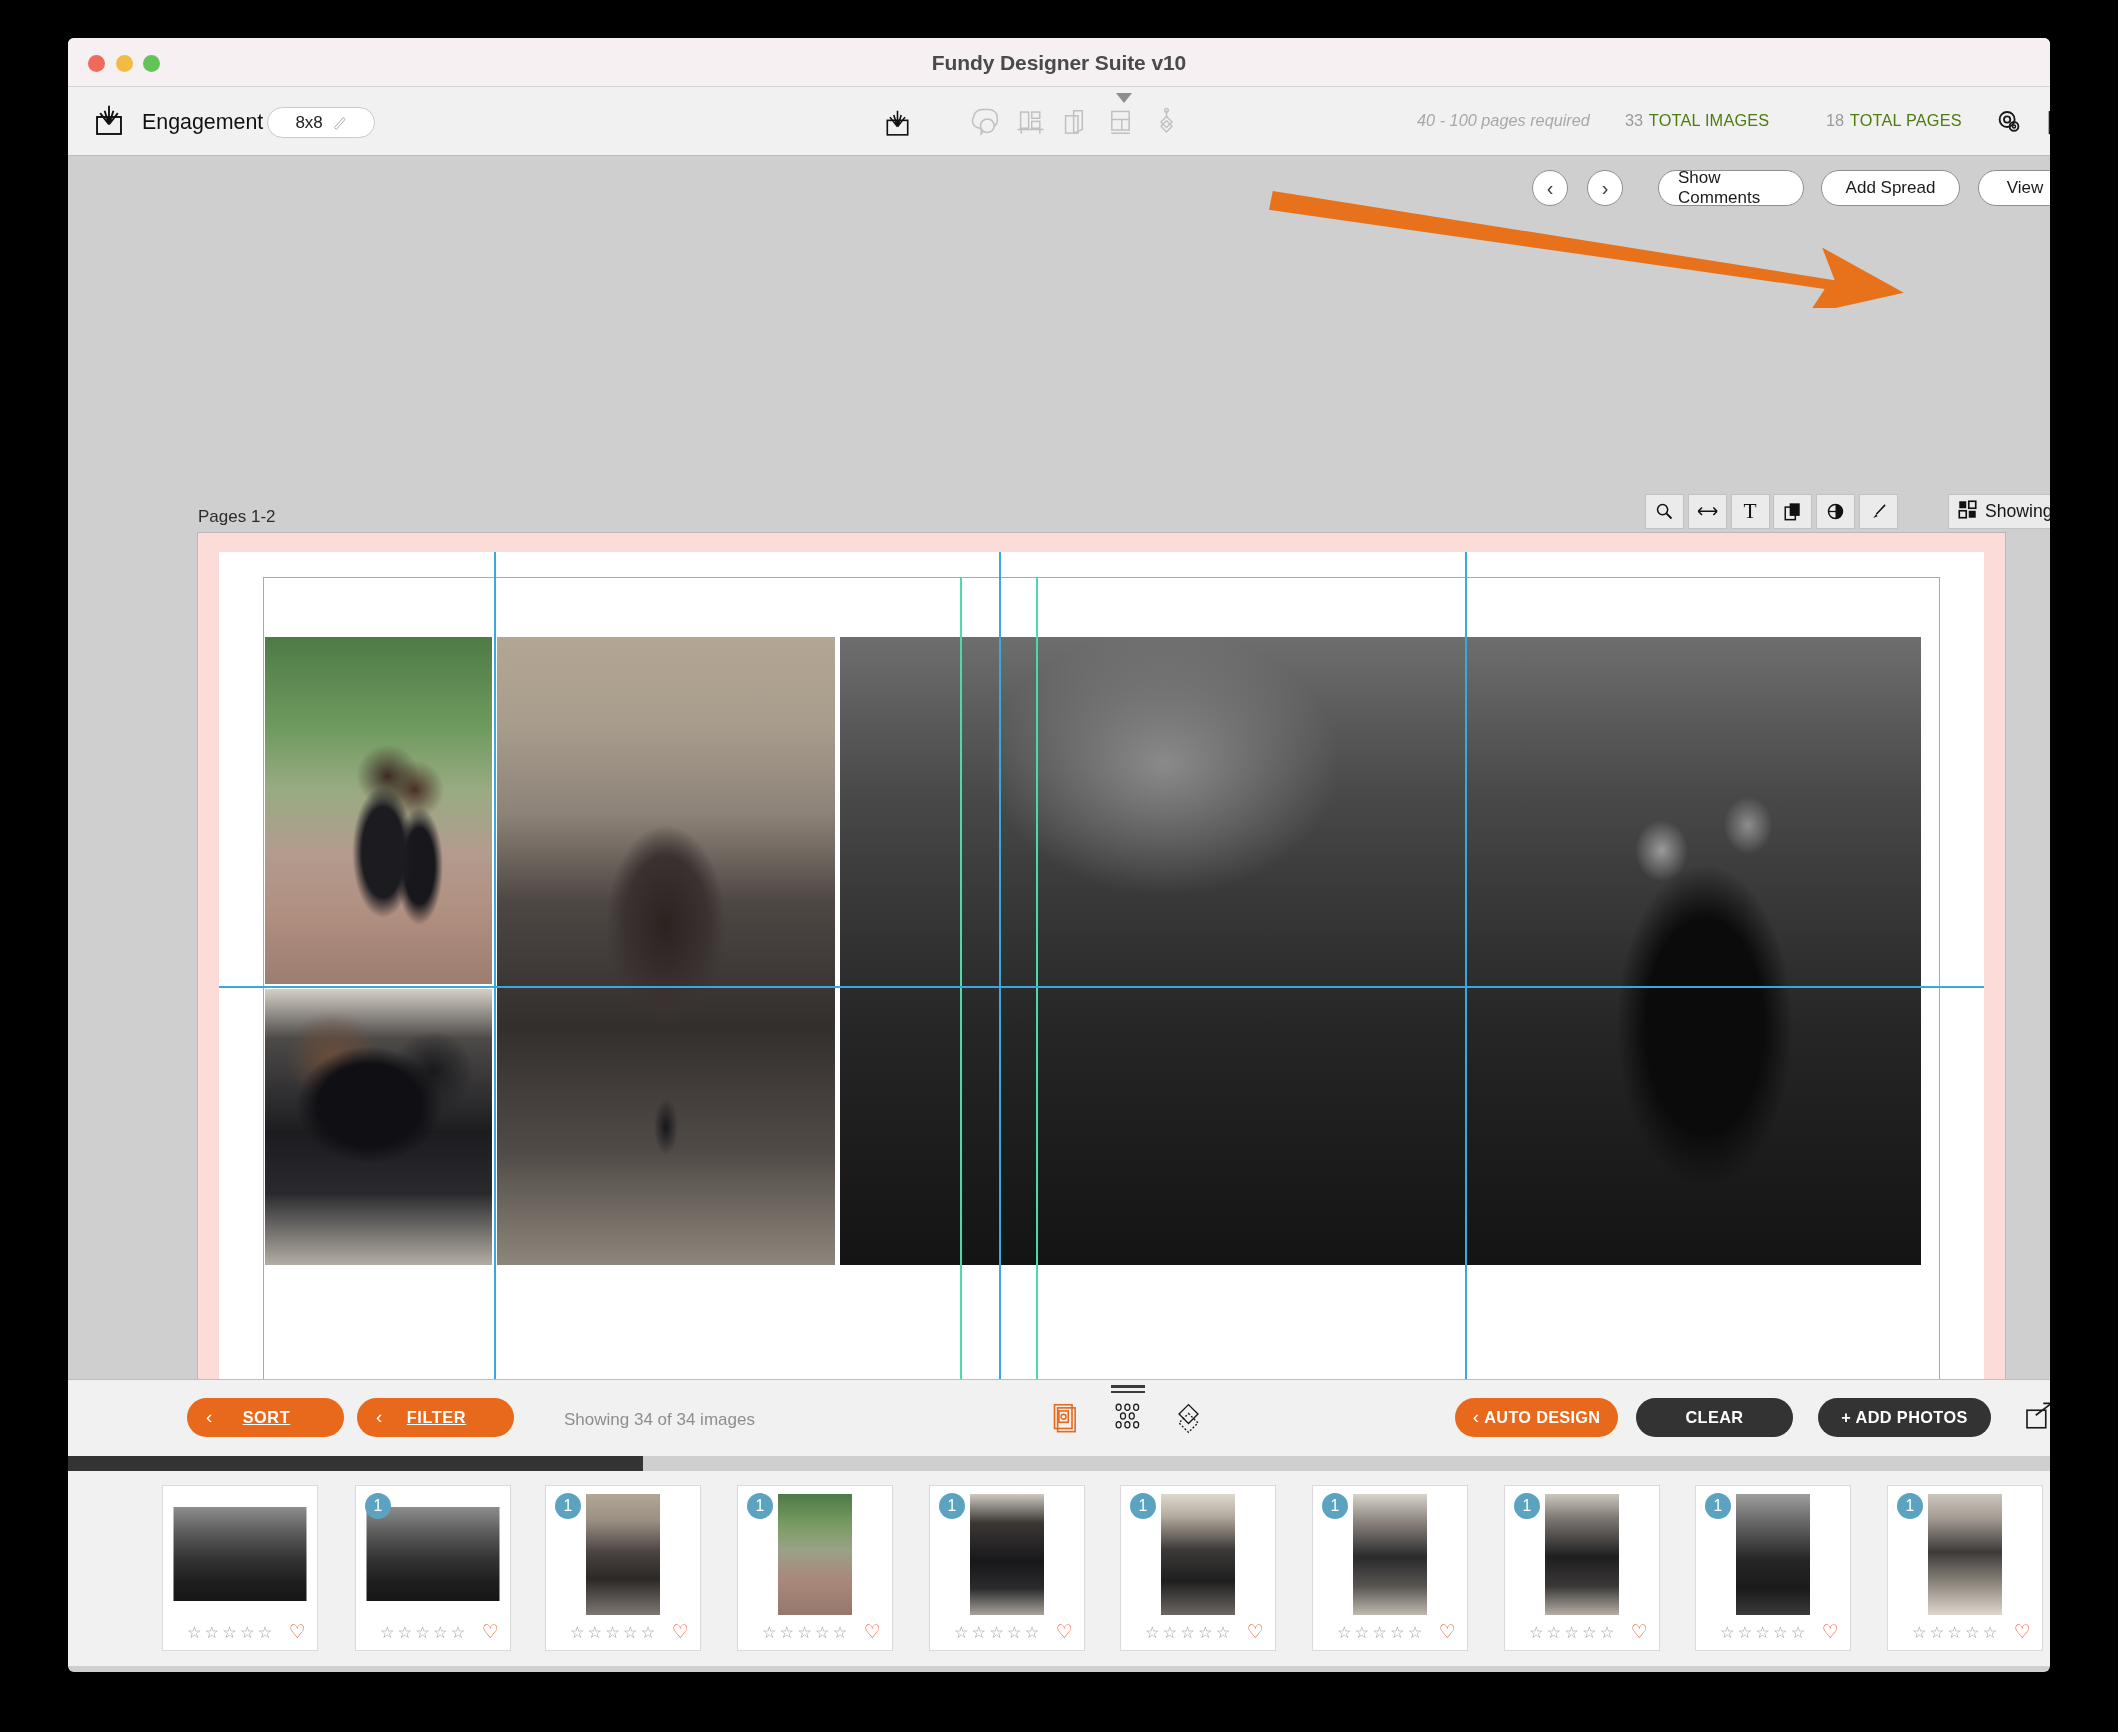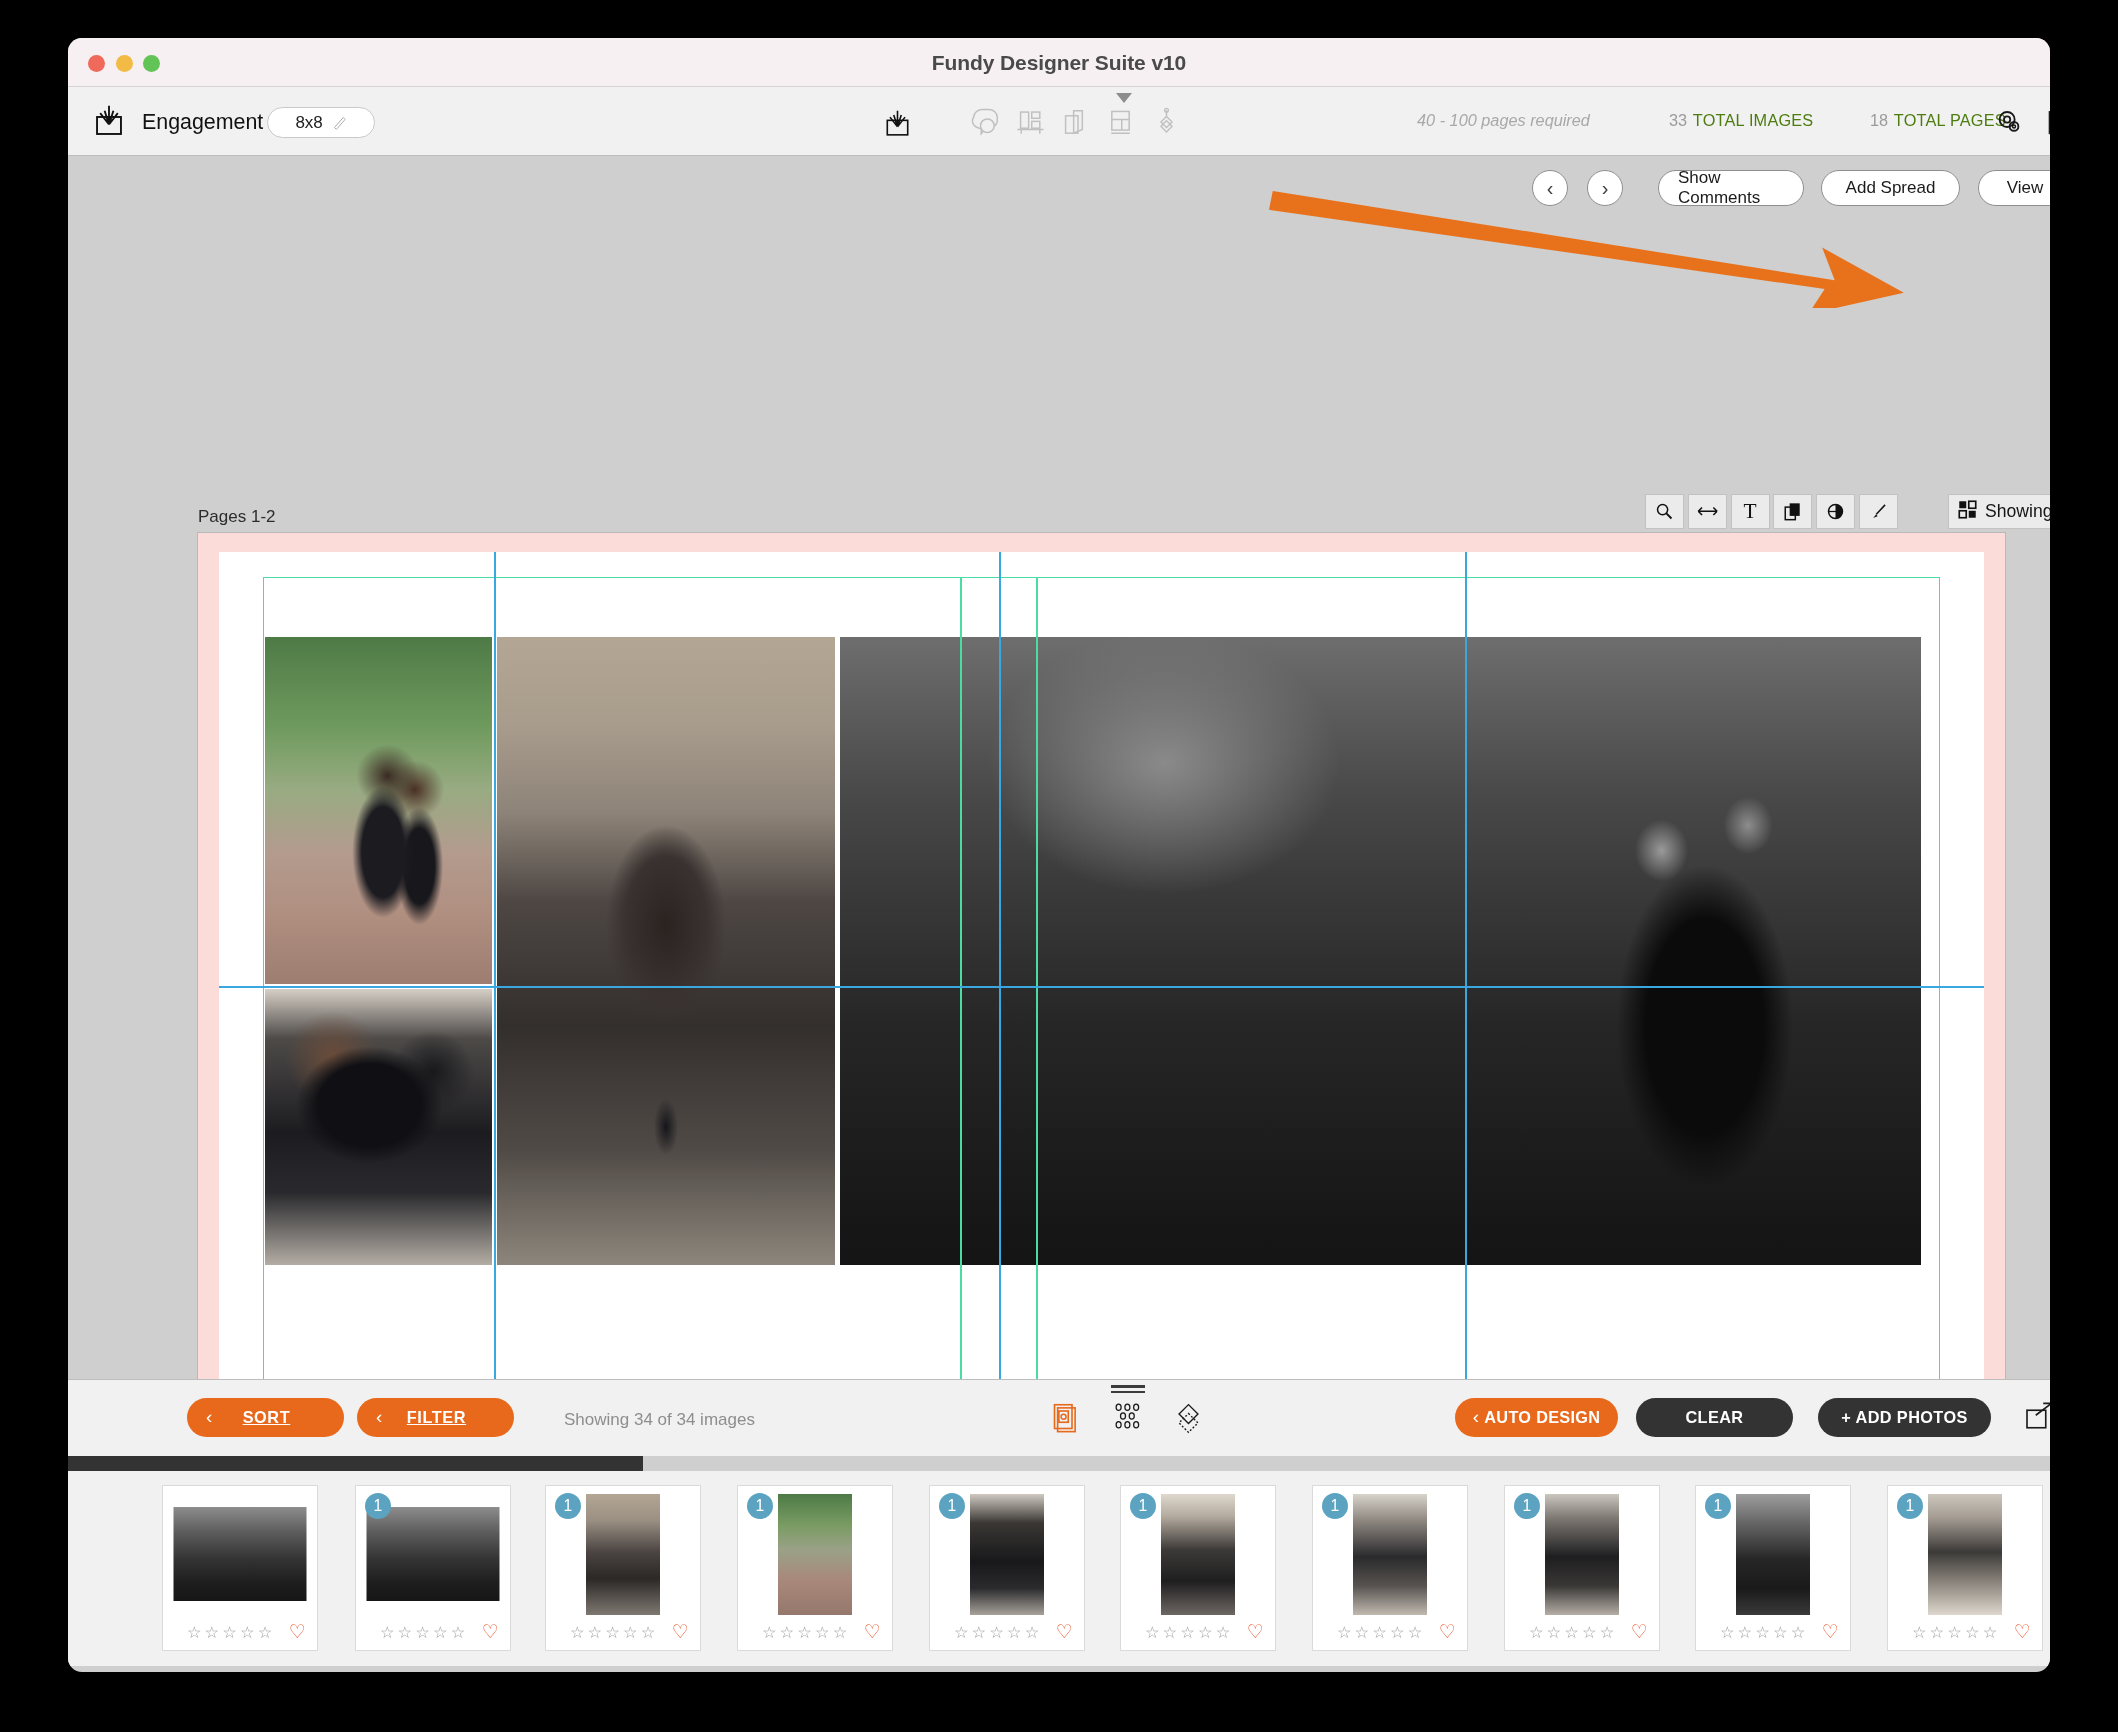--- a/index.html
+++ b/index.html
@@ -8,21 +8,21 @@
     background: #000; overflow: hidden;
     font-family: "Liberation Sans", sans-serif;
   }
 
   
   #app-window {
     position: absolute;
     left: 68px; top: 38px;
     width: 1982px; height: 1634px;
     background: #cfcfcf;
-    border-radius: 14px;
+    border-radius: 6px;
     overflow: hidden;
     box-shadow: 0 6.3px 38px rgba(0,0,0,.55);
   }
 
   
   #titlebar {
     position: relative; height: 49px;
     background: #f6f0f2;
     border-bottom: 0.6px solid #d8d2d4;
   }
@@ -65,21 +65,21 @@
     position: absolute; top: 6.3px; left: 1048px;
     width: 0; height: 0;
     border-left: 8.2px solid transparent; border-right: 8.2px solid transparent;
     border-top: 10px solid #8d8d8d;
   }
   #pages-required {
     position: absolute; left: 1349px; top: 24px;
     font-size: 16.3px; font-style: italic; color: #a8a8a8;
   }
   .stat { position: absolute; top: 24px; font-size: 16.3px; white-space: nowrap; }
-  .stat .num { color: #9b9b9b; margin-right: 5.7px; font-size: 16.3px; margin-left: 44px; }
+  .stat .num { color: #9b9b9b; margin-right: 5.7px; font-size: 16.3px; }
   .stat .lbl { color: #4d7c0f; letter-spacing: 0.2px; }
   #stat-images { left: 1557px; }
   #stat-pages  { left: 1758px; }
 
   
   #secondary-bar { position: relative; height: 68px; background: #cfcfcf; }
   .nav-circle {
     position: absolute; top: 14px; width: 36px; height: 36px;
     border: 1.3px solid #8e8e8e; border-radius: 50%; background: #fff;
     display: flex; align-items: center; justify-content: center;

